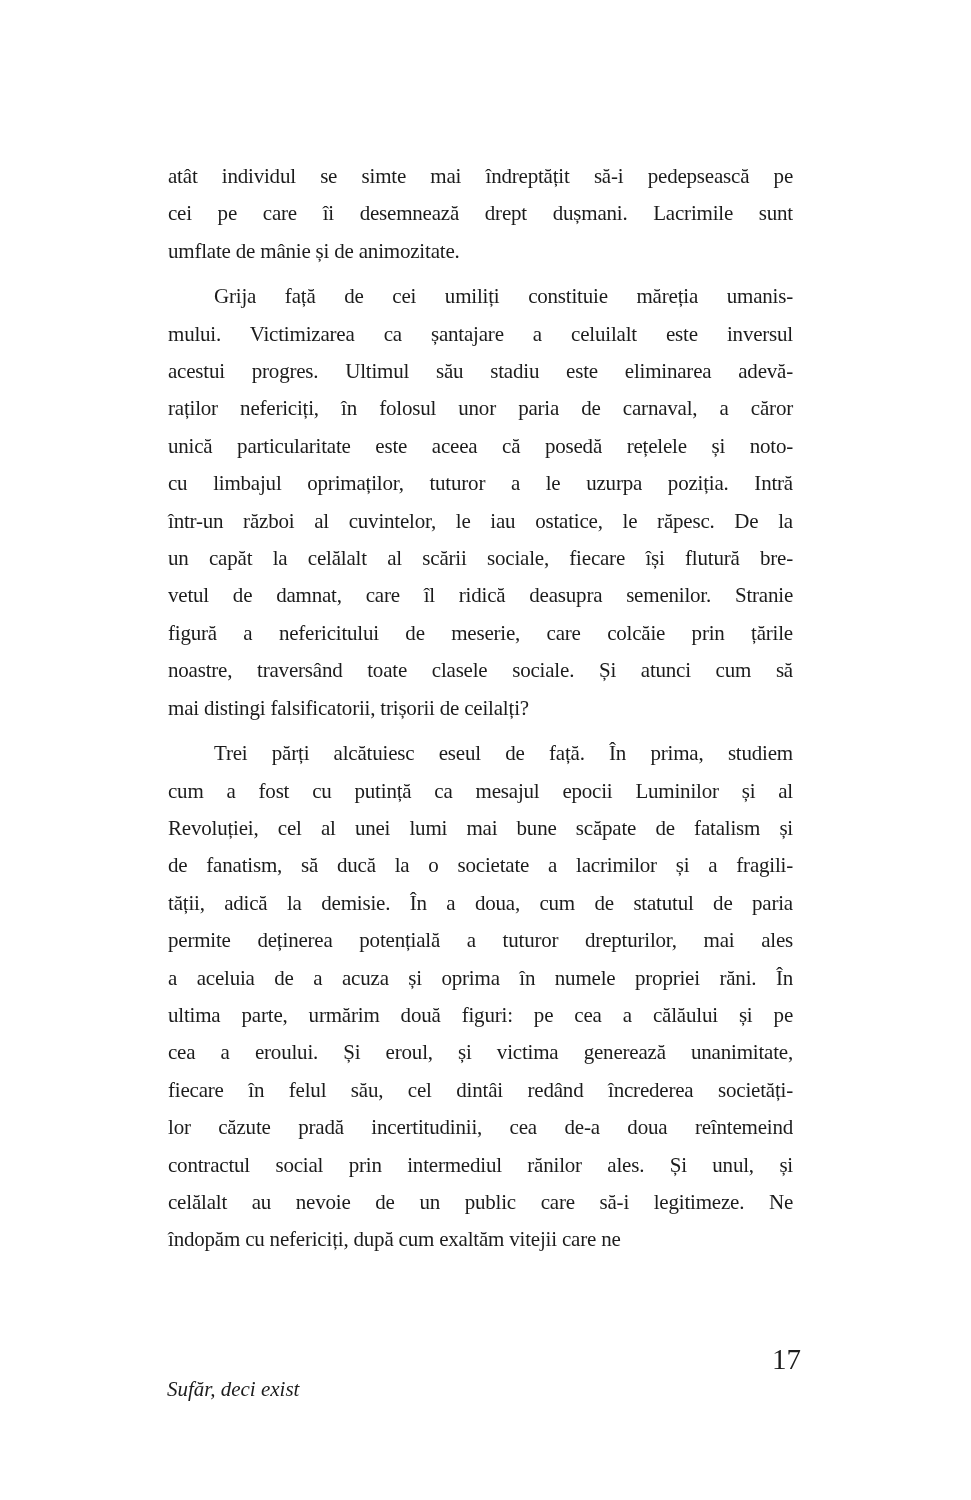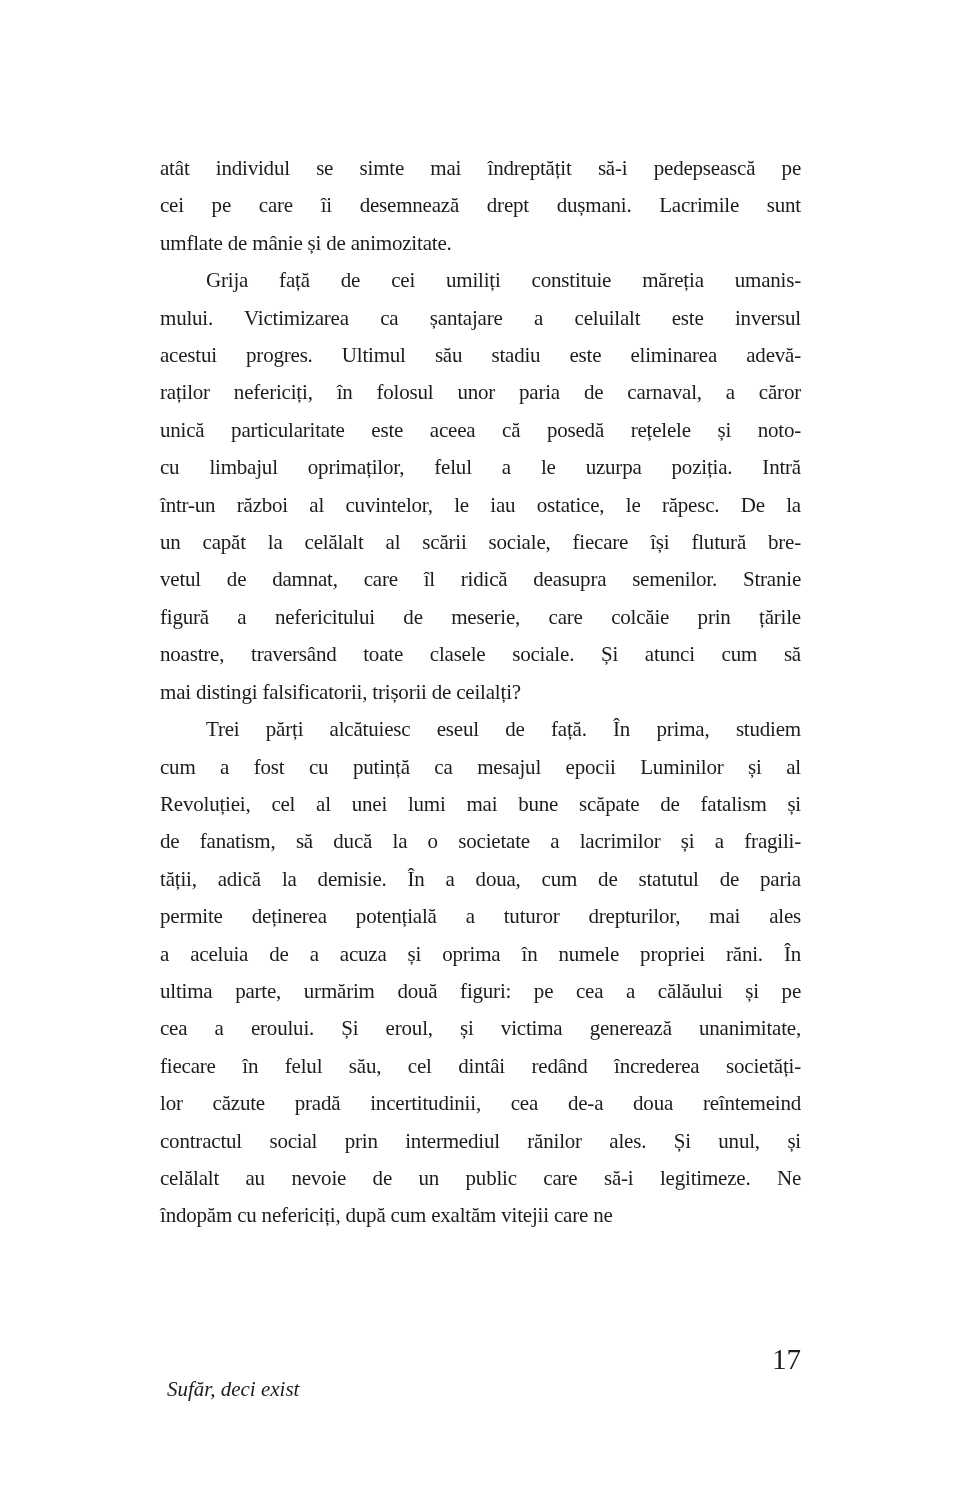--- a/index.html
+++ b/index.html
@@ -18,21 +18,21 @@
   .content {
     position: absolute;
     left: 160px;
     top: 150px;
     width: 641px;
     font-size: 21px;
     line-height: 37.4px;
     letter-spacing: -0.2px;
     color: #1c1c1c;
   }
-  .para { margin: 0; padding: 0; }
+  .para { margin: 8px; padding: 0; }
   .ln {
     text-align: justify;
     text-align-last: justify;
   }
   .ln.end {
     text-align-last: left;
   }
   .ln.indent {
     text-indent: 46px;
   }
@@ -70,21 +70,21 @@
       <div class="ln">cei pe care îi desemnează drept dușmani. Lacrimile sunt</div>
       <div class="ln end">umflate de mânie și de animozitate.</div>
     </div>
 
     <div class="para">
       <div class="ln indent">Grija față de cei umiliți constituie măreția umanis-</div>
       <div class="ln">mului. Victimizarea ca șantajare a celuilalt este inversul</div>
       <div class="ln">acestui progres. Ultimul său stadiu este eliminarea adevă-</div>
       <div class="ln">raților nefericiți, în folosul unor paria de carnaval, a căror</div>
       <div class="ln">unică particularitate este aceea că posedă rețelele și noto-</div>
-      <div class="ln">cu limbajul oprimaților, felul a le uzurpa poziția. Intră</div>
+      <div class="ln">cu limbajul oprimaților, tuturor a le uzurpa poziția. Intră</div>
       <div class="ln">într-un război al cuvintelor, le iau ostatice, le răpesc. De la</div>
       <div class="ln">un capăt la celălalt al scării sociale, fiecare își flutură bre-</div>
       <div class="ln">vetul de damnat, care îl ridică deasupra semenilor. Stranie</div>
       <div class="ln">figură a nefericitului de meserie, care colcăie prin țările</div>
       <div class="ln">noastre, traversând toate clasele sociale. Și atunci cum să</div>
       <div class="ln end">mai distingi falsificatorii, trișorii de ceilalți?</div>
     </div>
 
     <div class="para">
       <div class="ln indent">Trei părți alcătuiesc eseul de față. În prima, studiem</div>

